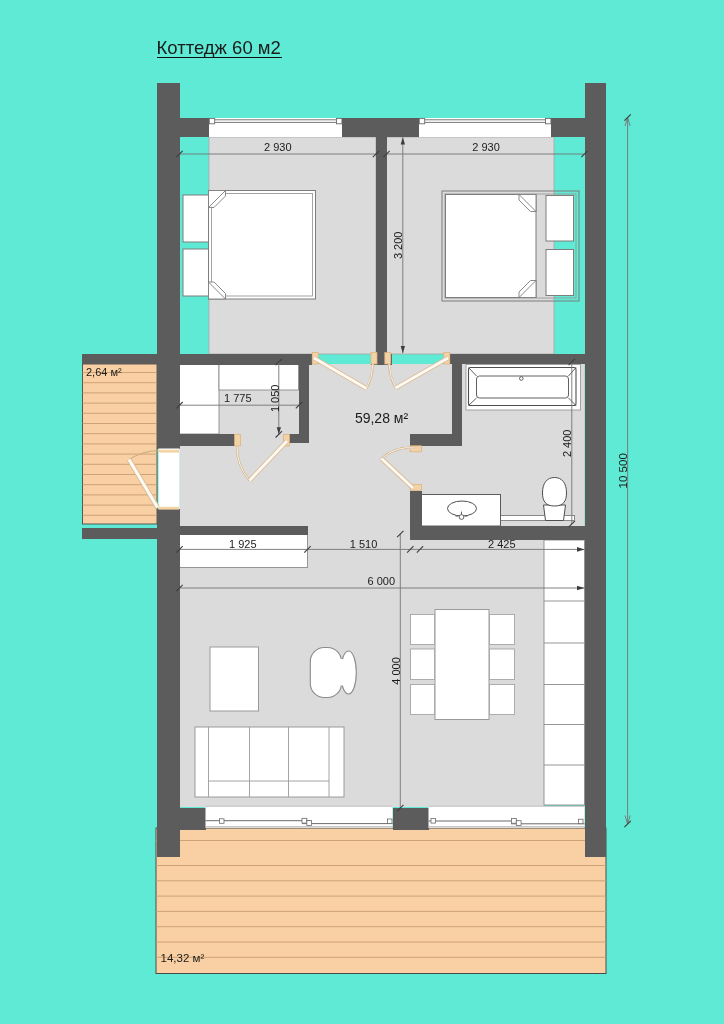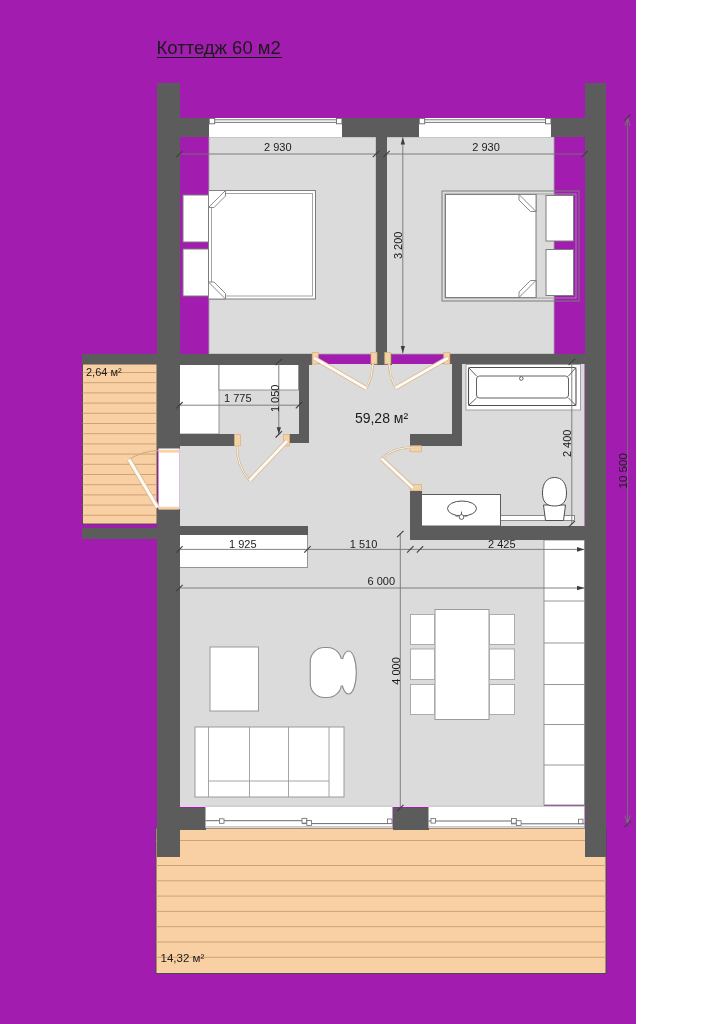--- a/index.html
+++ b/index.html
@@ -1,16 +1,16 @@
 <!DOCTYPE html>
 <html><head>
 <meta charset="utf-8">
 <style>
 html,body{margin:0;padding:0;background:#fff;}
-#page{width:636px;height:1024px;position:relative;background:#a21caf;overflow:hidden;
+#page{width:724px;height:1024px;position:relative;background:#5eead4;overflow:hidden;
 font-family:"Liberation Sans", sans-serif;}
 svg text{font-family:"Liberation Sans", sans-serif;fill:#1b1b1b;}
 </style>
 </head>
 <body>
 <div id="page">
 <svg width="724" height="1024" viewBox="0 0 724 1024" shape-rendering="crispEdges">
 
 <g id="title">
 <text x="156.5" y="54" font-size="18.5">Коттедж 60 м2</text>

